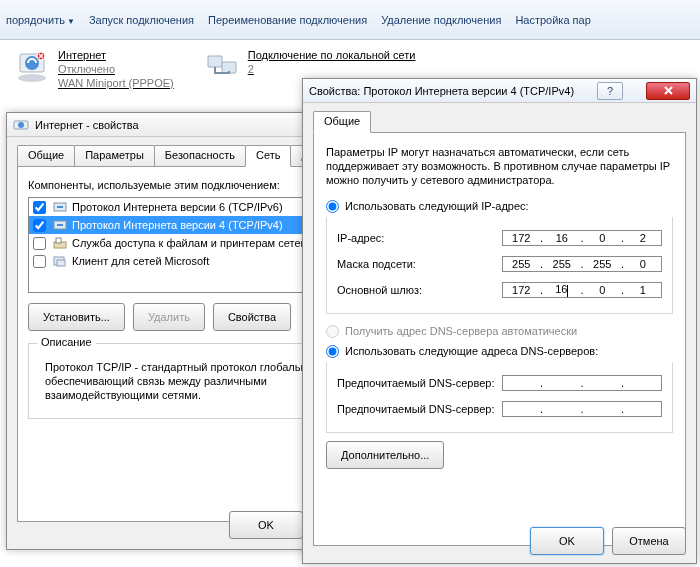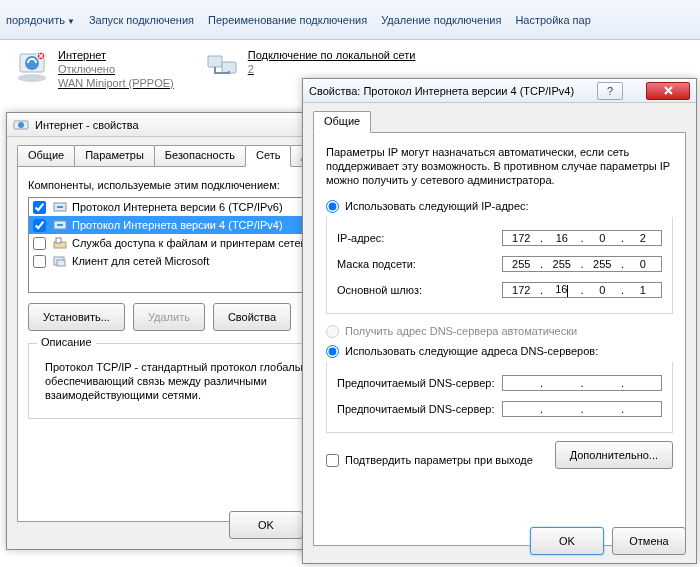--- a/index.html
+++ b/index.html
@@ -472,24 +472,20 @@
             <span class="oct"></span>
               <span class="dot">.</span>
             <span class="oct"></span>
               <span class="dot">.</span>
             <span class="oct"></span>
           </div>
         </div>
       </div>
 
       <div style="display:flex; align-items:center; margin-top:6px;">
-        <div class="confirm-row" style="flex:1">
-          <input type="checkbox" style="">
-          <span>Подтвердить параметры при выходе</span>
-        </div>
         <button class="btn">Дополнительно...</button>
       </div>
     </div>
     <div class="dlg-btns">
       <button class="btn default" style="width:74px">OK</button>
       <button class="btn" style="width:74px">Отмена</button>
     </div>
   </div>
 </div>
 

